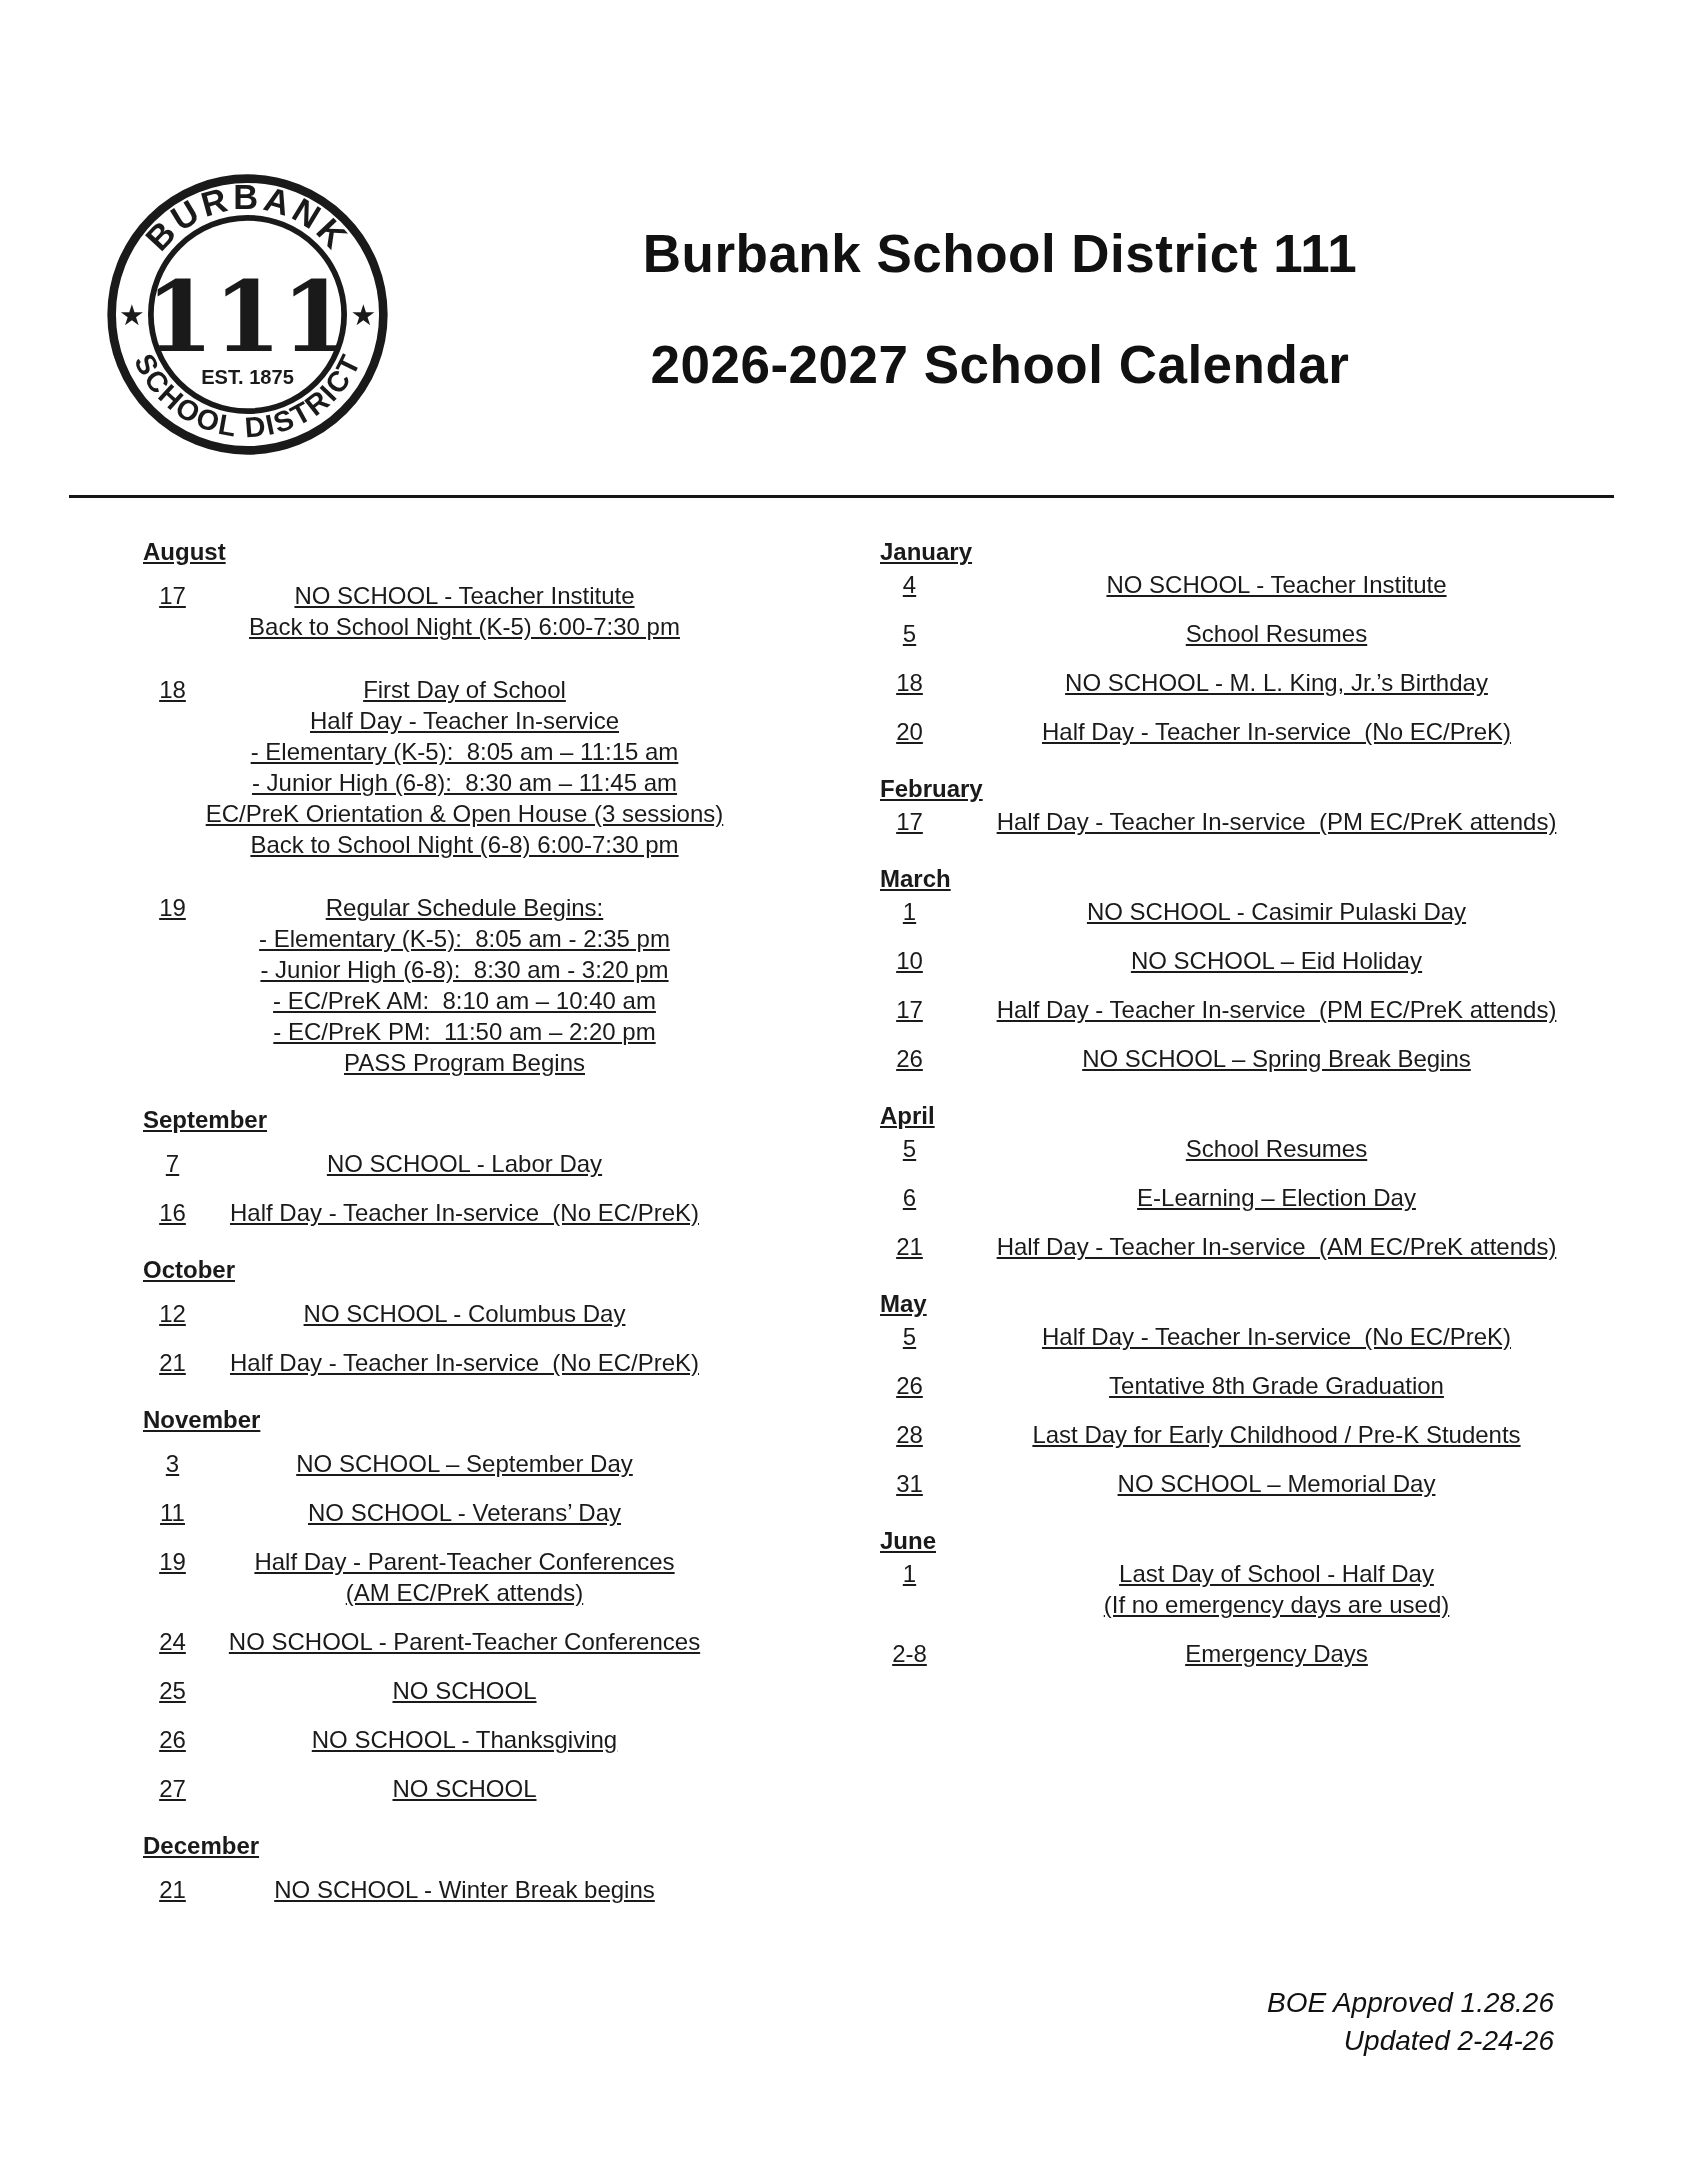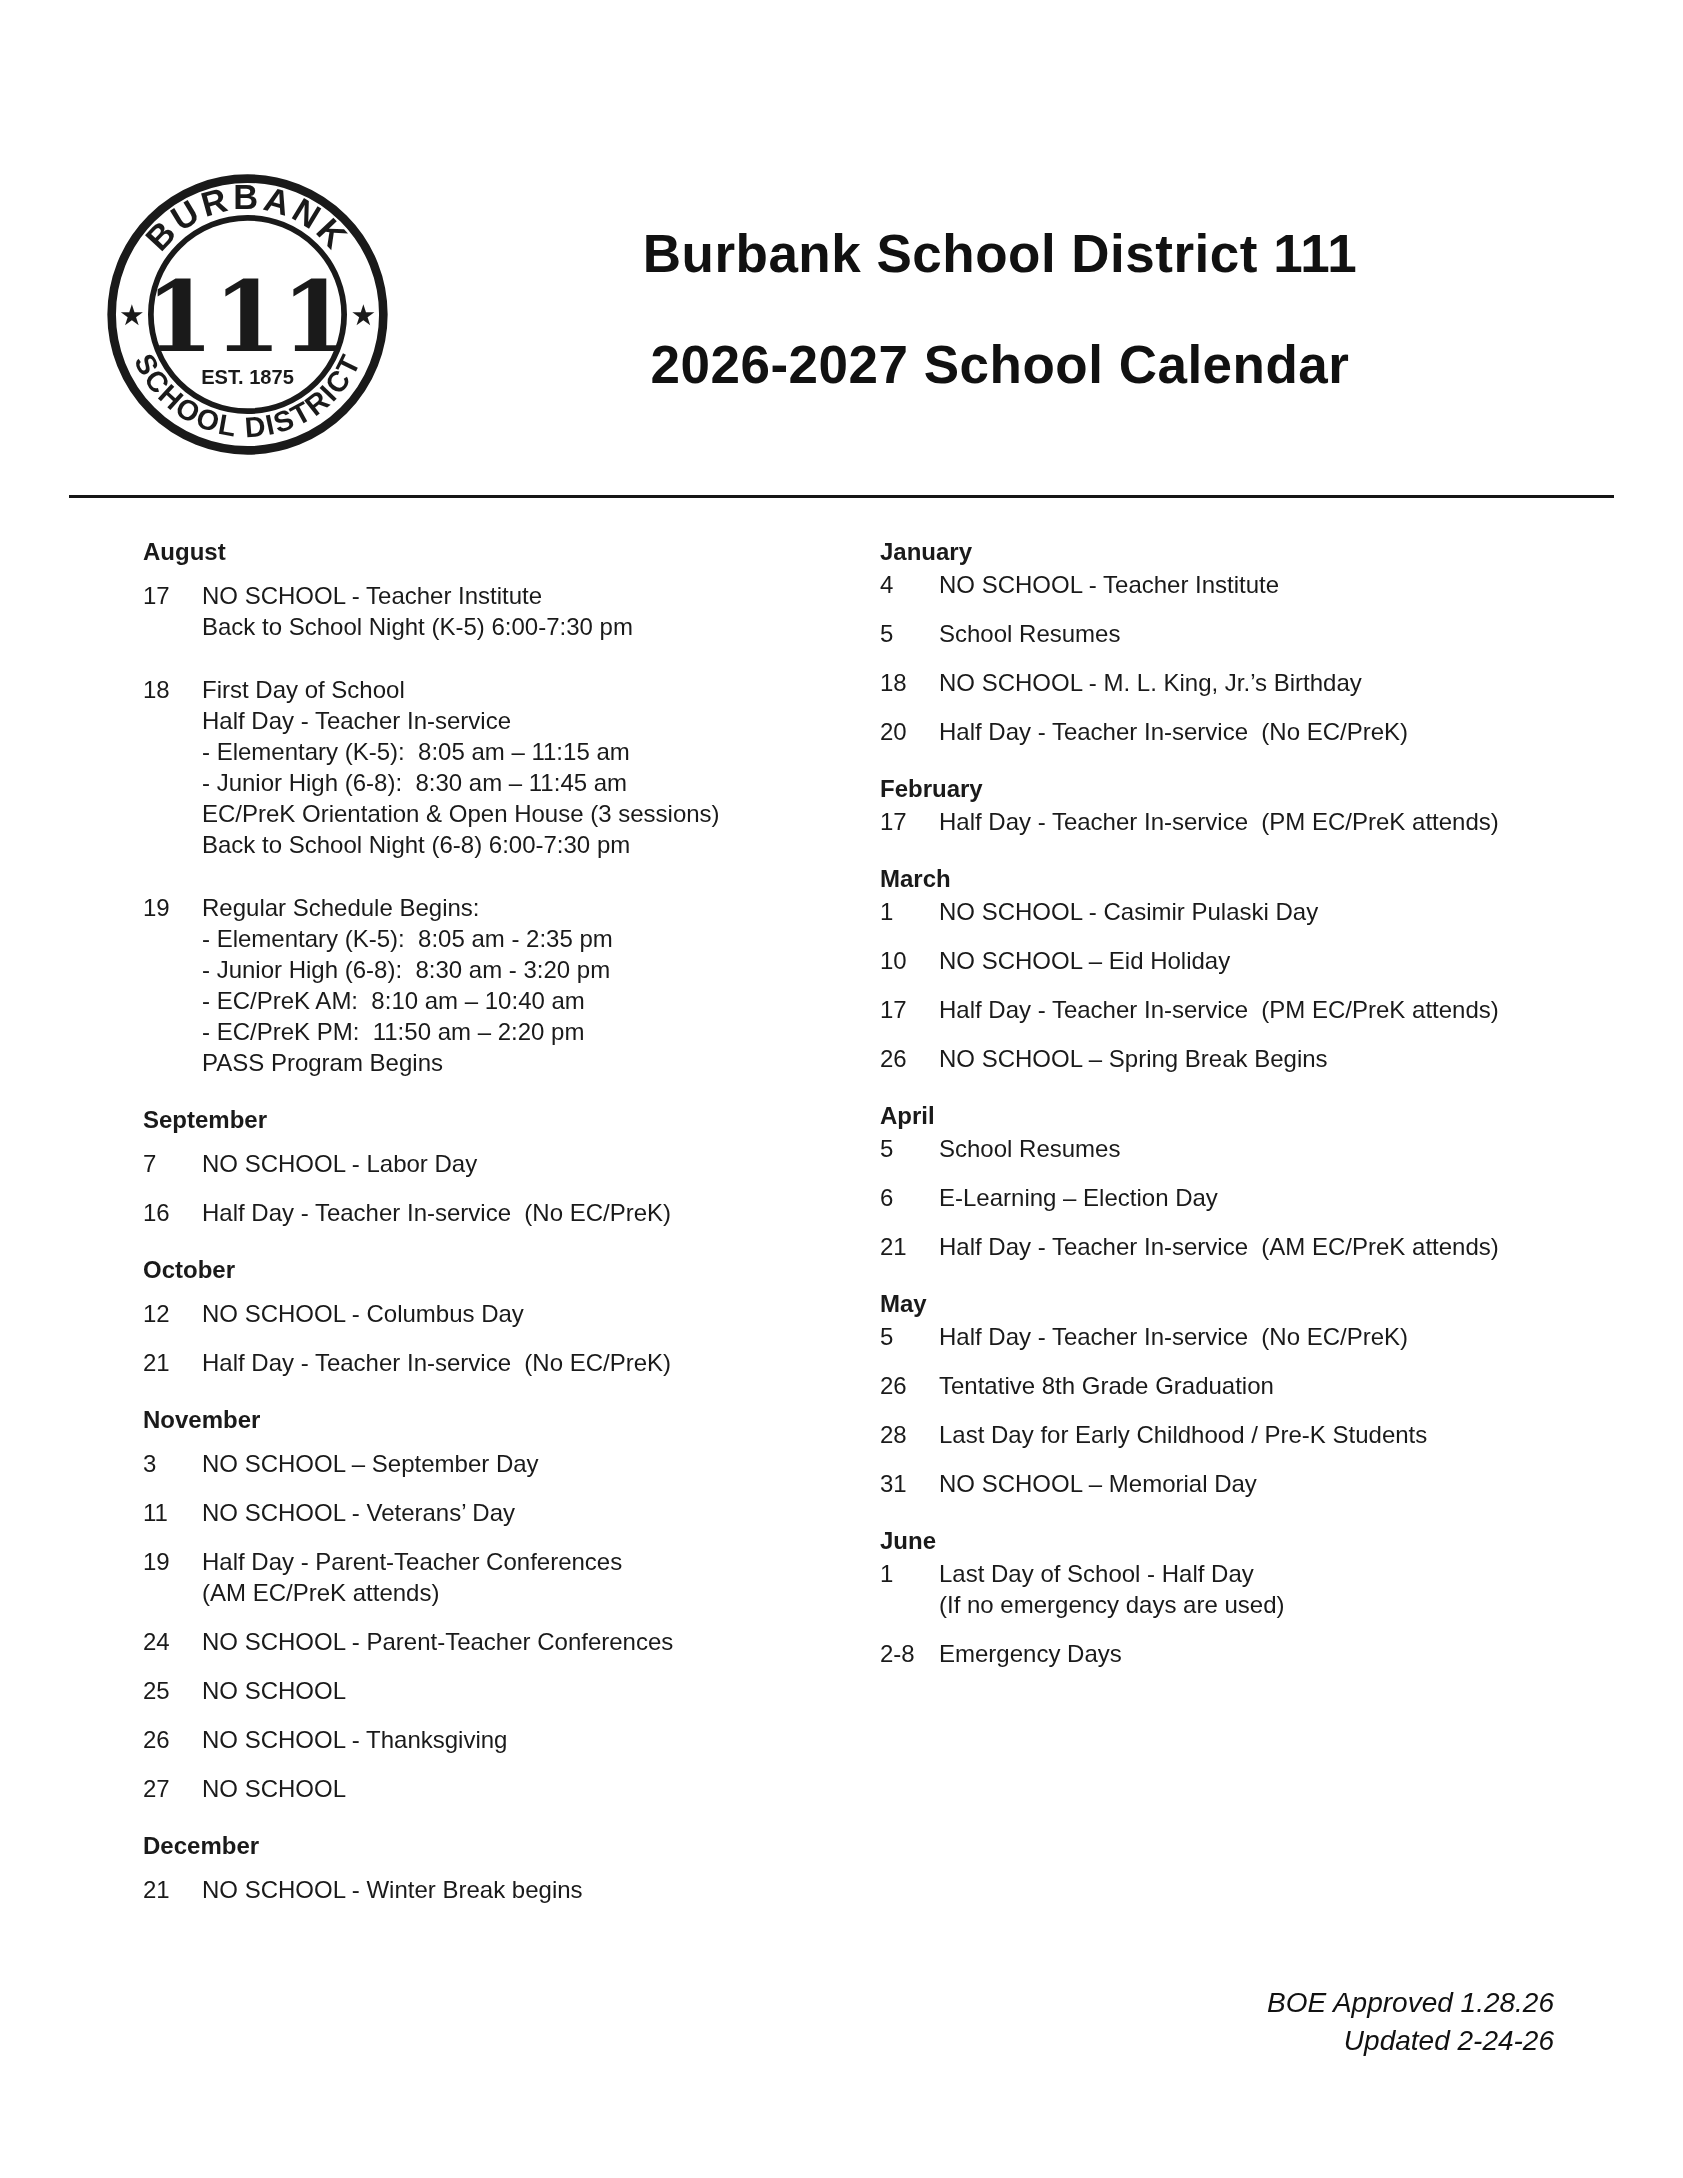--- a/index.html
+++ b/index.html
@@ -31,31 +31,31 @@
   }
 
   .rule {
     border: none;
     border-top: 3px solid #151515;
     margin: 0;
   }
 
   
   .body { display: flex; margin-top: 38px; font-size: 24px; line-height: 31px; }
-  .col { box-sizing: border-box; }
+  .col { box-sizing: border-box; text-decoration: underline; }
   .col-left  { margin-left: 74px;  width: 584px; }
   .col-right { margin-left: 153px; flex: 1; }
 
   .month-section { margin-top: 26px; }
   .month-section:first-child { margin-top: 0; }
   .month-header { font-weight: bold; font-size: 24px; }
   .col-left  .month-header { margin-bottom: 13px; }
   .col-right .month-header { margin-bottom: 2px; }
 
-  .entry { display: flex; margin-bottom: 18px; }
+  .entry { display: flex; margin-bottom: 18px; text-align: center; }
   .entry.wide { margin-bottom: 32px; }
   .entry-date { width: 59px; flex: 0 0 59px; }
   .entry-text { flex: 1; white-space: pre-wrap; }
 
   
   .footer {
     position: absolute;
     top: 1984px;
     right: 129px;
     text-align: right;

